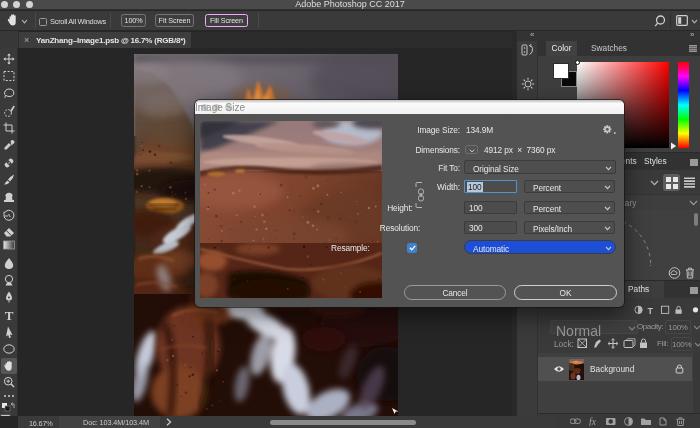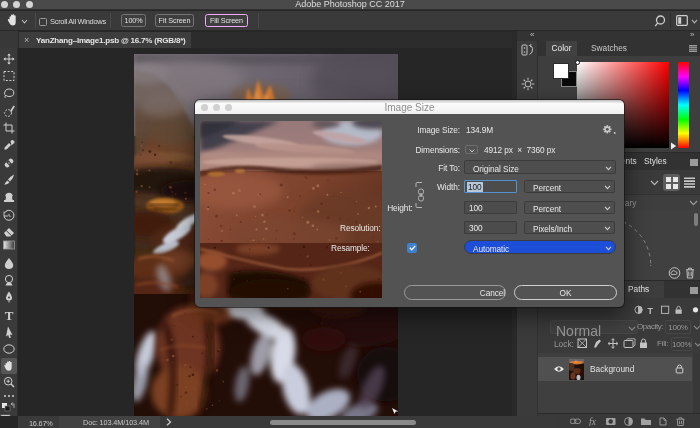--- a/index.html
+++ b/index.html
@@ -554,21 +554,21 @@
       <path d="M1 .8 L4.6 4 L1 7.2" stroke="#ccc" stroke-width="1.2" fill="none"></path>
     </svg>
   <div class="abs" style="left:252px;top:4px;width:146px;height:4.5px;border-radius:3px;background:#8a8a8a"></div>
 </div>
 
 <div class="abs" style="left:195px;top:100px;width:429px;height:207px;border-radius:5px;box-shadow:0 0 0 1px rgba(20,20,20,.65),0 8px 24px rgba(0,0,0,.55);background:#535353" id="dialog">
   <div class="abs" style="left:0;top:0;width:429px;height:14px;border-radius:5px 5px 0 0;background:linear-gradient(180deg,#bdbdbd 0,#fbfbfb 25%,#f0f0f0 100%)">
     <div class="abs" style="left:6px;top:4px;width:7px;height:7px;border-radius:50%;background:#d0d0d0"></div>
     <div class="abs" style="left:18px;top:4px;width:7px;height:7px;border-radius:50%;background:#d0d0d0"></div>
     <div class="abs" style="left:30px;top:4px;width:7px;height:7px;border-radius:50%;background:#d0d0d0"></div>
-    <div class="abs" style="left:0;top:1.5px;width:429px;text-align:center;font-size:10px;color:#8e8e8e">Image Size</div>
+    <div class="abs" style="left:0;top:1.5px;width:429px;text-align:left;font-size:10px;color:#8e8e8e">Image Size</div>
   </div>
   <div class="abs" style="left:5px;top:21px;width:182px;height:177px;background:#222;overflow:hidden" id="preview">
       <svg width="182" height="177" viewBox="0 0 182 177">
         <defs>
           <filter id="pb1" x="-60%" y="-60%" width="220%" height="220%">
             <feGaussianBlur stdDeviation="1.2"></feGaussianBlur>
           </filter>
           <filter id="pb2" x="-60%" y="-60%" width="220%" height="220%">
             <feGaussianBlur stdDeviation="2.5"></feGaussianBlur>
           </filter>
@@ -789,21 +789,21 @@
     <div class="abs" style="left:269px;top:100.5px;width:53px;height:13px;background:#4c4c4c;border:1px solid #3c3c3c;border-radius:1px">
       <div class="abs" style="left:4px;top:1.5px;white-space:nowrap">100</div>
     </div>
     <div class="abs" style="left:329px;top:100.5px;width:91px;height:13px;background:#4e4e4e;border:1px solid #3c3c3c;border-radius:2px">
       <div class="abs" style="left:8px;top:2px;white-space:nowrap">Percent</div>
       <svg class="ic" style="left:79px;top:4.5px" width="7" height="5" viewBox="0 0 7 5">
           <path d="M1 .8 L3.5 3.6 L6 .8" stroke="#ccc" stroke-width="1.1" fill="none"></path>
         </svg>
     </div>
 
-    <div class="abs" style="left:145px;top:123px;width:120px;text-align:left;white-space:nowrap">Resolution:</div>
+    <div class="abs" style="left:145px;top:123px;width:120px;text-align:center;white-space:nowrap">Resolution:</div>
     <div class="abs" style="left:269px;top:120.5px;width:53px;height:13px;background:#4c4c4c;border:1px solid #3c3c3c;border-radius:1px">
       <div class="abs" style="left:4px;top:1.5px;white-space:nowrap">300</div>
     </div>
     <div class="abs" style="left:329px;top:120.5px;width:91px;height:13px;background:#4e4e4e;border:1px solid #3c3c3c;border-radius:2px">
       <div class="abs" style="left:8px;top:2px;white-space:nowrap">Pixels/Inch</div>
       <svg class="ic" style="left:79px;top:4.5px" width="7" height="5" viewBox="0 0 7 5">
           <path d="M1 .8 L3.5 3.6 L6 .8" stroke="#ccc" stroke-width="1.1" fill="none"></path>
         </svg>
     </div>
 
@@ -813,16 +813,16 @@
         </svg>
       </div>
     <div class="abs" style="left:136px;top:143px;width:120px;text-align:left;white-space:nowrap">Resample:</div>
     <div class="abs" style="left:269px;top:140px;width:152px;height:14px;background:#1d4ed8;border:1px solid #3c3c3c;border-radius:7px">
       <div class="abs" style="left:8px;top:2.5px;white-space:nowrap">Automatic</div>
       <svg class="ic" style="left:140px;top:5px" width="7" height="5" viewBox="0 0 7 5">
           <path d="M1 .8 L3.5 3.6 L6 .8" stroke="#ccc" stroke-width="1.1" fill="none"></path>
         </svg>
     </div>
 
-    <div class="abs" style="left:209px;top:185px;width:102px;height:15px;border:1px solid #9b9b9b;border-radius:8px;text-align:right;line-height:14px;white-space:nowrap">Cancel</div>
+    <div class="abs" style="left:209px;top:185px;width:102px;height:15px;border:1px solid #9b9b9b;border-radius:8px;text-align:center;line-height:14px;white-space:nowrap">Cancel</div>
     <div class="abs" style="left:319px;top:185px;width:103px;height:15px;border:1px solid #cfcfcf;border-radius:8px;text-align:center;line-height:14px;white-space:nowrap">OK</div>
   </div>
 </div>
 
 </body></html>

